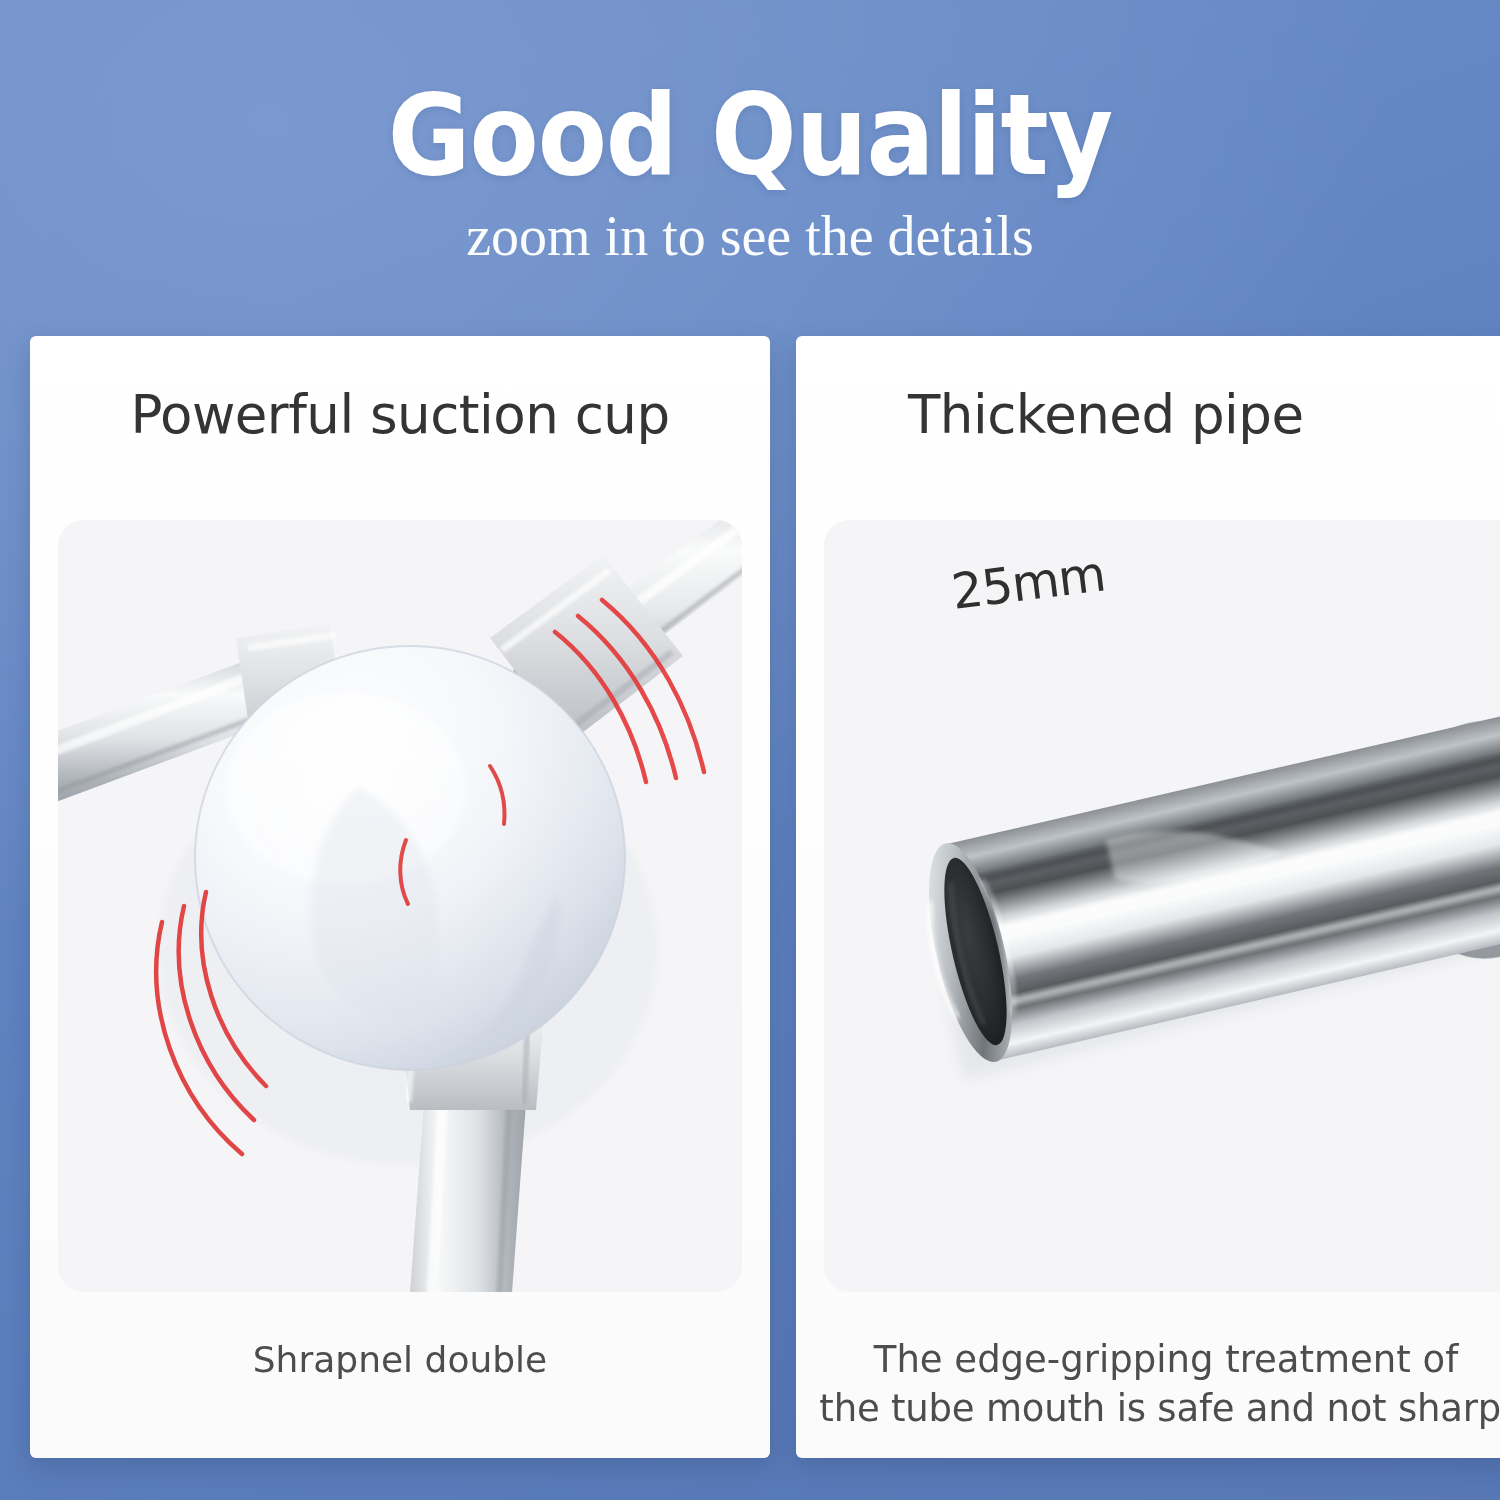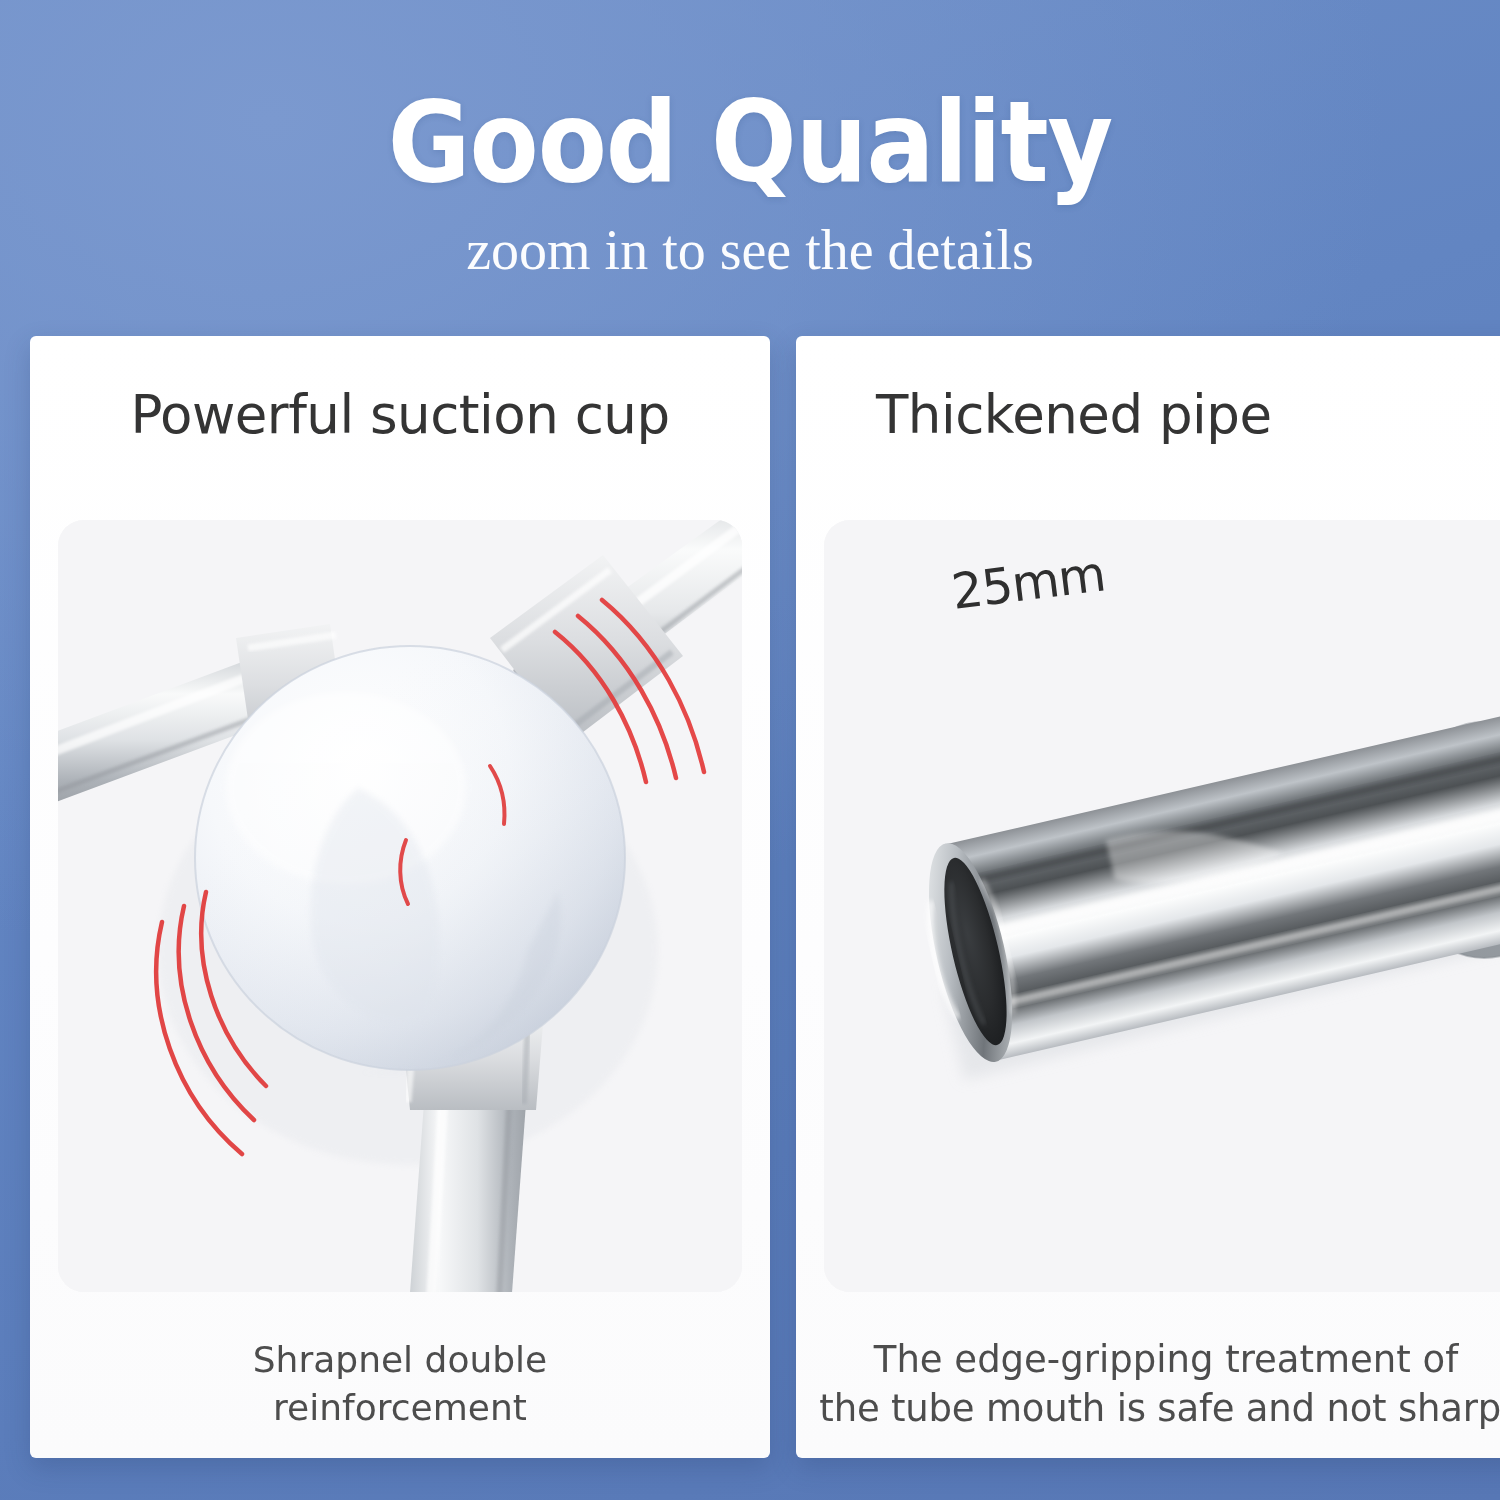--- a/index.html
+++ b/index.html
@@ -17,21 +17,21 @@
     overflow:hidden;
   }
 
   
   .header{
     position:absolute;left:0;top:0;width:1500px;
     text-align:center;
     pointer-events:none;
   }
   .title{
-    margin:8px;
+    margin:1px;
     padding-top:78px;
     font-size:112px;
     line-height:1.0;
     font-weight:bold;
     color:#ffffff;
     letter-spacing:-1px;
     font-family:"DejaVu Sans Condensed","DejaVu Sans", sans-serif;
     text-shadow:0 2px 6px rgba(40,70,120,.18);
   }
   .subtitle{
@@ -59,21 +59,21 @@
     position:absolute;
     top:48px;
     width:100%;
     text-align:center;
     font-size:53px;
     font-weight:normal;
     color:#343434;
     font-family:"DejaVu Sans", sans-serif;
     letter-spacing:-.5px;
   }
-  #card-2 .card-title{ text-align:left; padding-left:80px; width:auto;}
+  #card-2 .card-title{ text-align:left; padding-left:112px; width:auto;}
 
   .panel{
     position:absolute;
     left:28px;
     top:184px;
     width:684px;
     height:772px;
     background:linear-gradient(150deg,#f6f6f7 0%,#f3f3f5 45%,#f7f7f8 100%);
     border-radius:26px;
     overflow:hidden;
@@ -253,21 +253,20 @@
           <g fill="none" stroke="#e03838" stroke-width="4" stroke-linecap="round" opacity=".9">
             <path d="M432 246 C444 264 448 284 446 304"></path>
             <path d="M348 320 C340 340 340 364 350 384"></path>
           </g>
         </svg>
       </div>
     </div>
 
     <div class="caption">
       <span class="cap-line">Shrapnel double</span>
-      <span class="cap-line">reinforcement</span>
     </div>
   </div>
 
   <div class="card" id="card-2">
 
     <div class="card-title">Thickened pipe</div>
 
     <div class="panel">
 
       <div class="step-num">02</div>

